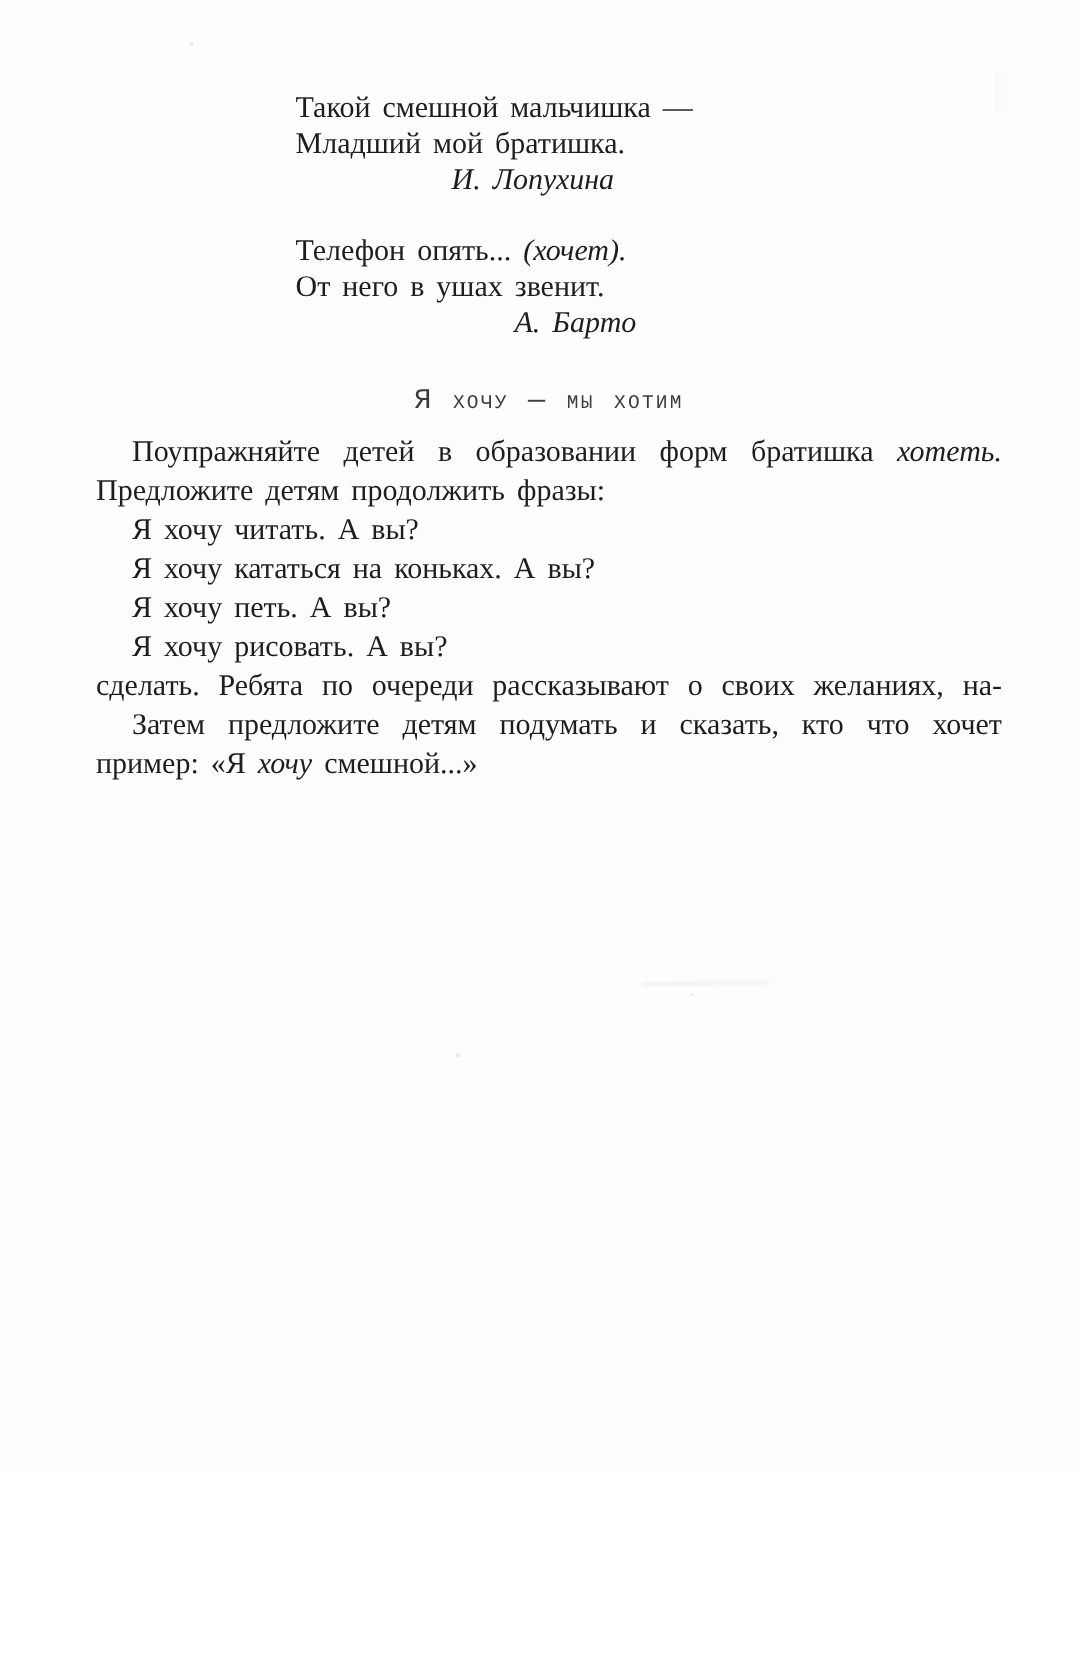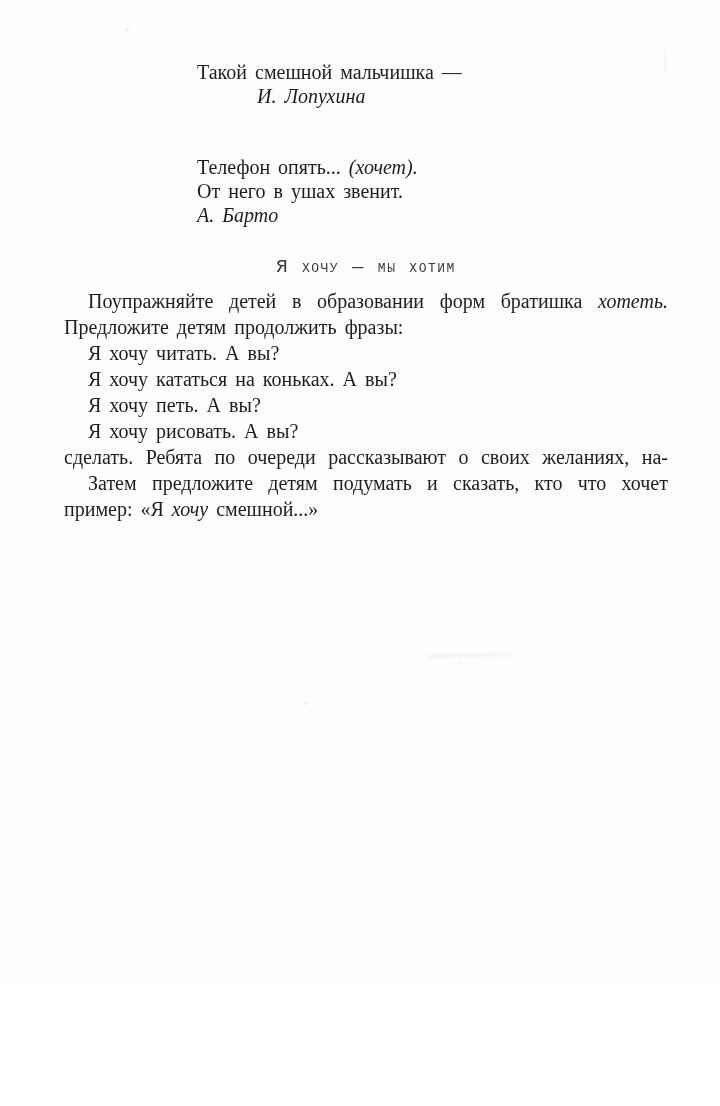--- a/index.html
+++ b/index.html
@@ -20,22 +20,22 @@
     position: absolute;
     left: 197px;
     font-size: 20px;
     line-height: 24px;
     word-spacing: 3px;
     white-space: nowrap;
   }
   .poem-1 { top: 60px; }
   .poem-2 { top: 155px; }
   .poem-author { font-style: italic; }
-  .poem-1 .poem-author { margin-left: 60px; }
-  .poem-2 .poem-author { }
+  .poem-1 .poem-author { margin-left: 104px; }
+  .poem-2 .poem-author { margin-left: 146px; }
   .it { font-style: italic; }
   
   .section-title {
     position: absolute;
     left: 64px;
     top: 256px;
     width: 604px;
     margin: 0;
     text-align: center;
     font-family: Liberation Mono, monospace;
@@ -95,20 +95,23 @@
 </style>
 </head>
 <body>
 
 <div class="page">
 
   <div class="poem poem-1">
     <div class="poem-line">
       <span>Такой смешной мальчишка —</span>
     </div>
+    <div class="poem-line">
+      <span>Младший мой братишка.</span>
+    </div>
     <div class="poem-author">
       <span>И. Лопухина</span>
     </div>
   </div>
 
   <div class="poem poem-2">
     <div class="poem-line">
       <span>Телефон опять... </span><span class="it">(хочет).</span>
     </div>
     <div class="poem-line">

